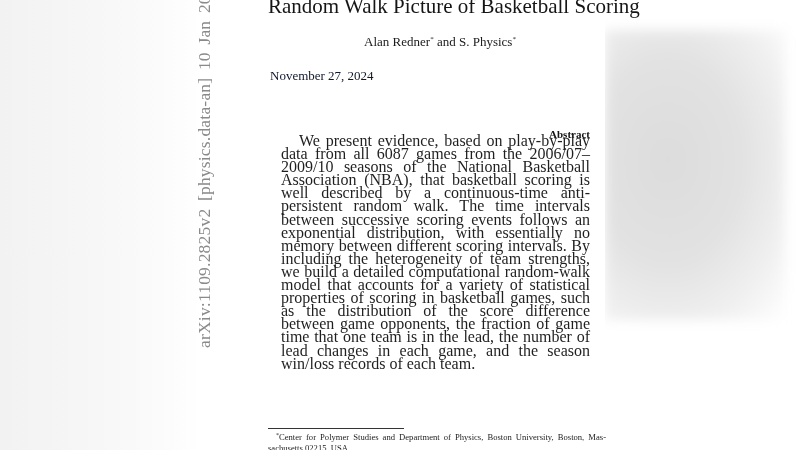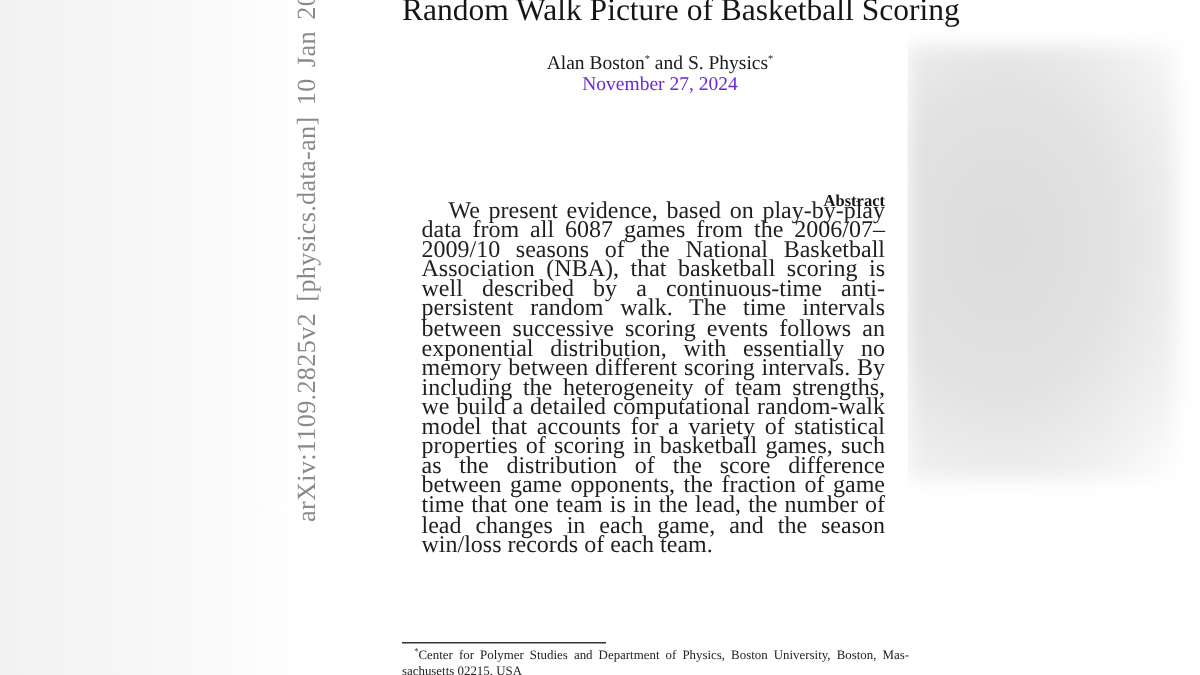--- a/index.html
+++ b/index.html
@@ -70,25 +70,24 @@
       top: 34px;
       width: 340px;
       text-align: center;
       font-size: 13px;
       color: #1a1a1a;
     }
     .authors sup { font-size: 7px; vertical-align: 5px; }
     .date {
       position: absolute;
       left: 270px;
-      top: 48px;
+      top: 68px;
       width: 340px;
-      text-align: center;
       font-size: 13px;
-      color: #6d28d9;
+      color: #0f172a;
     }
     .abstract-heading {
       position: absolute;
       left: 290px;
       top: 128px;
       width: 300px;
       text-align: right;
       font-size: 11px;
       font-weight: bold;
       color: #151515;
@@ -133,21 +132,21 @@
 <div class="bg-right"></div>
 <div class="page"></div>
 
 <div class="arxiv-stamp">
   <span>arXiv:1109.2825v2  [physics.data-an]  10 Jan 2012</span>
 </div>
 
 <div class="title">Random Walk Picture of Basketball Scoring</div>
 
 <div class="authors">
-  <span>Alan Boston</span><sup>*</sup>
+  <span>Alan Redner</span><sup>*</sup>
   <span>and</span>
   <span>S. Physics</span><sup>*</sup>
 </div>
 
 <div class="date">November 27, 2024</div>
 
 <div class="abstract-heading">Abstract</div>
 <div class="abstract-body">We present evidence, based on play-by-play data from all 6087 games from the 2006/07–2009/10 seasons of the National Basketball Association (NBA), that basketball scoring is well described by a continuous-time anti­persistent random walk. The time intervals between successive scoring events follows an exponential distribution, with essentially no memory between dif­ferent scoring intervals. By including the heterogeneity of team strengths, we build a detailed computational random-walk model that accounts for a variety of statistical properties of scoring in basketball games, such as the distribution of the score difference between game opponents, the fraction of game time that one team is in the lead, the number of lead changes in each game, and the season win/loss records of each team.</div>
 
 <div class="footnote-rule"></div>

